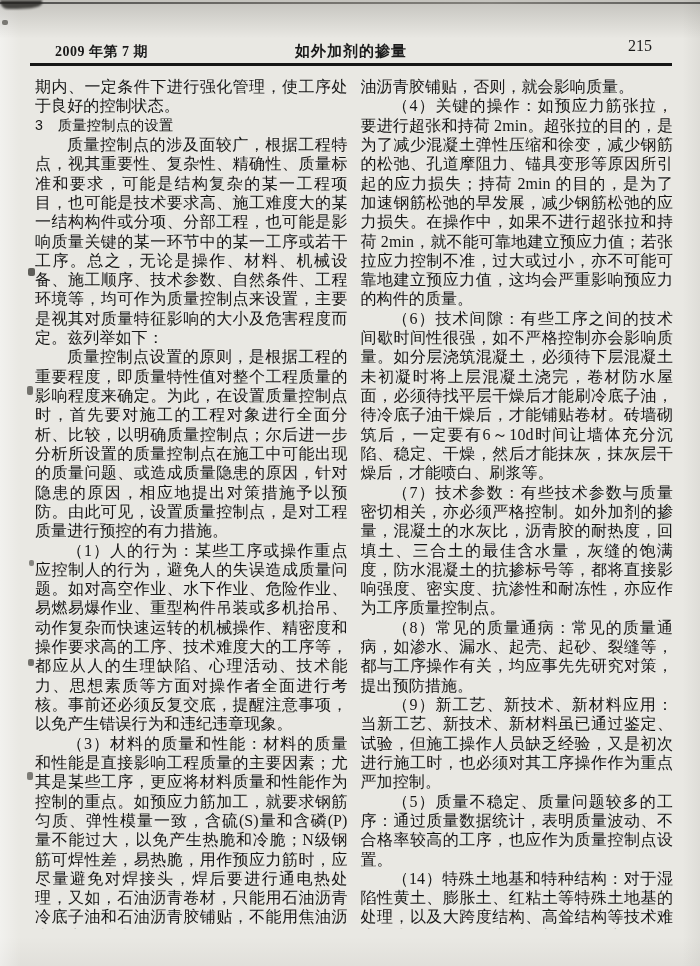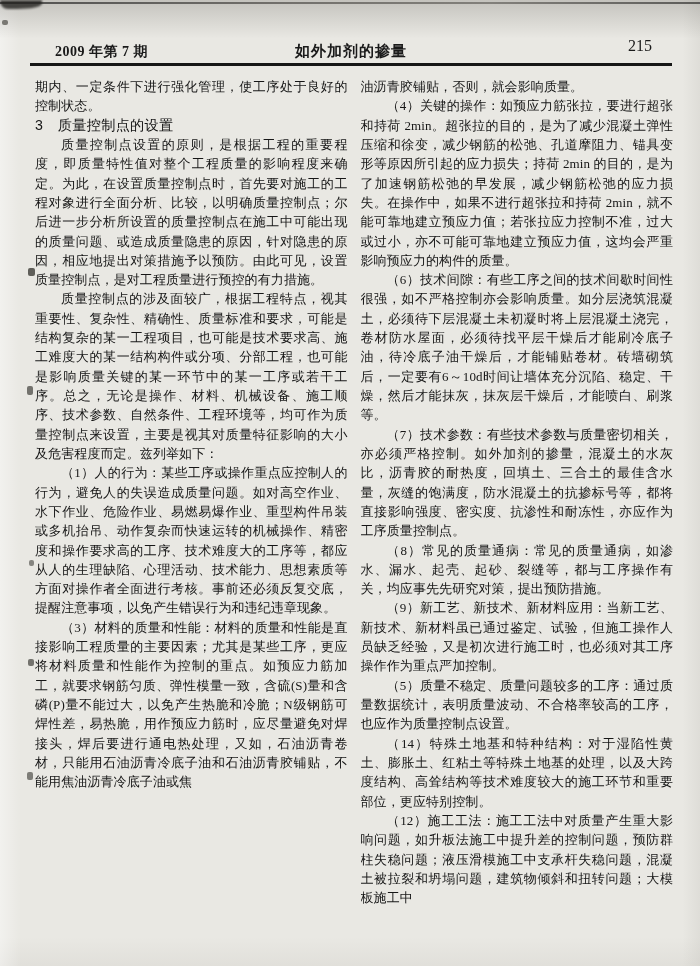--- a/index.html
+++ b/index.html
@@ -41,21 +41,21 @@
   .rule-heavy{position:absolute;top:63px;left:30px;width:642px;height:3px;background:#171716;}
 
   
   .columns{
     position:absolute;top:77px;left:35px;width:638px;height:852px;
     display:flex;gap:13px;overflow:hidden;
   }
   .col{flex:1;overflow:hidden;}
   .para{
     margin:0;
-    font-size:13px;
+    font-size:16px;
     line-height:19.32px;
     text-align:justify;
     text-justify:inter-character;
     text-indent:2em;
     color:#161616;
     letter-spacing:0.1px;
   }
   .para.cont{text-indent:0;}
   .para.heading{
     text-indent:0;font-weight:normal;font-size:14.2px;
@@ -82,22 +82,22 @@
     <span class="rh-journal">如外加剂的掺量</span>
     <span class="rh-pageno">215</span>
   </div>
   <div class="rule-heavy"></div>
 
   <div class="columns">
     <div class="col">
 
     <p class="para cont">期内、一定条件下进行强化管理，使工序处于良好的控制状态。</p>
         <p class="para heading">3　质量控制点的设置</p>
+        <p class="para normal">质量控制点的涉及面较广，根据工程特点，视其重要性、复杂性、精确性、质量标准和要求，可能是结构复杂的某一工程项目，也可能是技术要求高、施工难度大的某一结构构件或分项、分部工程，也可能是影响质量关键的某一环节中的某一工序或若干工序。总之，无论是操作、材料、机械设备、施工顺序、技术参数、自然条件、工程环境等，均可作为质量控制点来设置，主要是视其对质量特征影响的大小及危害程度而定。兹列举如下：</p>
         <p class="para normal">质量控制点设置的原则，是根据工程的重要程度，即质量特性值对整个工程质量的影响程度来确定。为此，在设置质量控制点时，首先要对施工的工程对象进行全面分析、比较，以明确质量控制点；尔后进一步分析所设置的质量控制点在施工中可能出现的质量问题、或造成质量隐患的原因，针对隐患的原因，相应地提出对策措施予以预防。由此可见，设置质量控制点，是对工程质量进行预控的有力措施。</p>
-        <p class="para normal">质量控制点的涉及面较广，根据工程特点，视其重要性、复杂性、精确性、质量标准和要求，可能是结构复杂的某一工程项目，也可能是技术要求高、施工难度大的某一结构构件或分项、分部工程，也可能是影响质量关键的某一环节中的某一工序或若干工序。总之，无论是操作、材料、机械设备、施工顺序、技术参数、自然条件、工程环境等，均可作为质量控制点来设置，主要是视其对质量特征影响的大小及危害程度而定。兹列举如下：</p>
         <p class="para normal">（1）人的行为：某些工序或操作重点应控制人的行为，避免人的失误造成质量问题。如对高空作业、水下作业、危险作业、易燃易爆作业、重型构件吊装或多机抬吊、动作复杂而快速运转的机械操作、精密度和操作要求高的工序、技术难度大的工序等，都应从人的生理缺陷、心理活动、技术能力、思想素质等方面对操作者全面进行考核。事前还必须反复交底，提醒注意事项，以免产生错误行为和违纪违章现象。</p>
         <p class="para normal">（3）材料的质量和性能：材料的质量和性能是直接影响工程质量的主要因素；尤其是某些工序，更应将材料质量和性能作为控制的重点。如预应力筋加工，就要求钢筋匀质、弹性模量一致，含硫(S)量和含磷(P)量不能过大，以免产生热脆和冷脆；N级钢筋可焊性差，易热脆，用作预应力筋时，应尽量避免对焊接头，焊后要进行通电热处理，又如，石油沥青卷材，只能用石油沥青冷底子油和石油沥青胶铺贴，不能用焦油沥青冷底子油或焦</p>
       </div>
     <div class="col">
 
     <p class="para cont">油沥青胶铺贴，否则，就会影响质量。</p>
         <p class="para normal">（4）关键的操作：如预应力筋张拉，要进行超张和持荷 2min。超张拉的目的，是为了减少混凝土弹性压缩和徐变，减少钢筋的松弛、孔道摩阻力、锚具变形等原因所引起的应力损失；持荷 2min 的目的，是为了加速钢筋松弛的早发展，减少钢筋松弛的应力损失。在操作中，如果不进行超张拉和持荷 2min，就不能可靠地建立预应力值；若张拉应力控制不准，过大或过小，亦不可能可靠地建立预应力值，这均会严重影响预应力的构件的质量。</p>
         <p class="para normal">（6）技术间隙：有些工序之间的技术间歇时间性很强，如不严格控制亦会影响质量。如分层浇筑混凝土，必须待下层混凝土未初凝时将上层混凝土浇完，卷材防水屋面，必须待找平层干燥后才能刷冷底子油，待冷底子油干燥后，才能铺贴卷材。砖墙砌筑后，一定要有6～10d时间让墙体充分沉陷、稳定、干燥，然后才能抹灰，抹灰层干燥后，才能喷白、刷浆等。</p>
         <p class="para normal">（7）技术参数：有些技术参数与质量密切相关，亦必须严格控制。如外加剂的掺量，混凝土的水灰比，沥青胶的耐热度，回填土、三合土的最佳含水量，灰缝的饱满度，防水混凝土的抗掺标号等，都将直接影响强度、密实度、抗渗性和耐冻性，亦应作为工序质量控制点。</p>
         <p class="para normal">（8）常见的质量通病：常见的质量通病，如渗水、漏水、起壳、起砂、裂缝等，都与工序操作有关，均应事先先研究对策，提出预防措施。</p>

